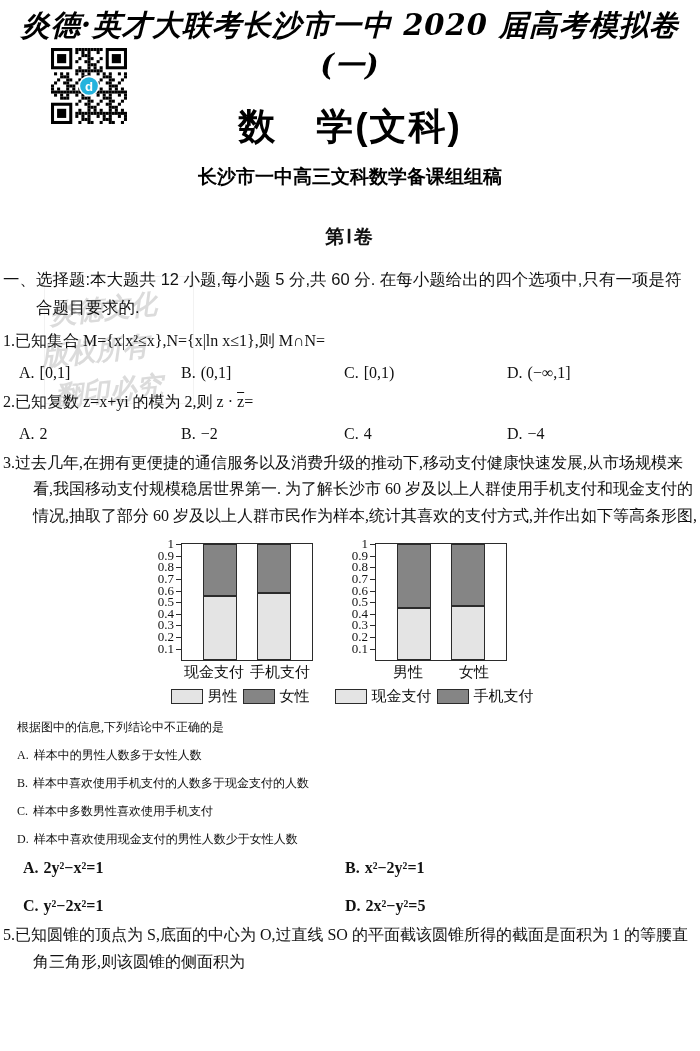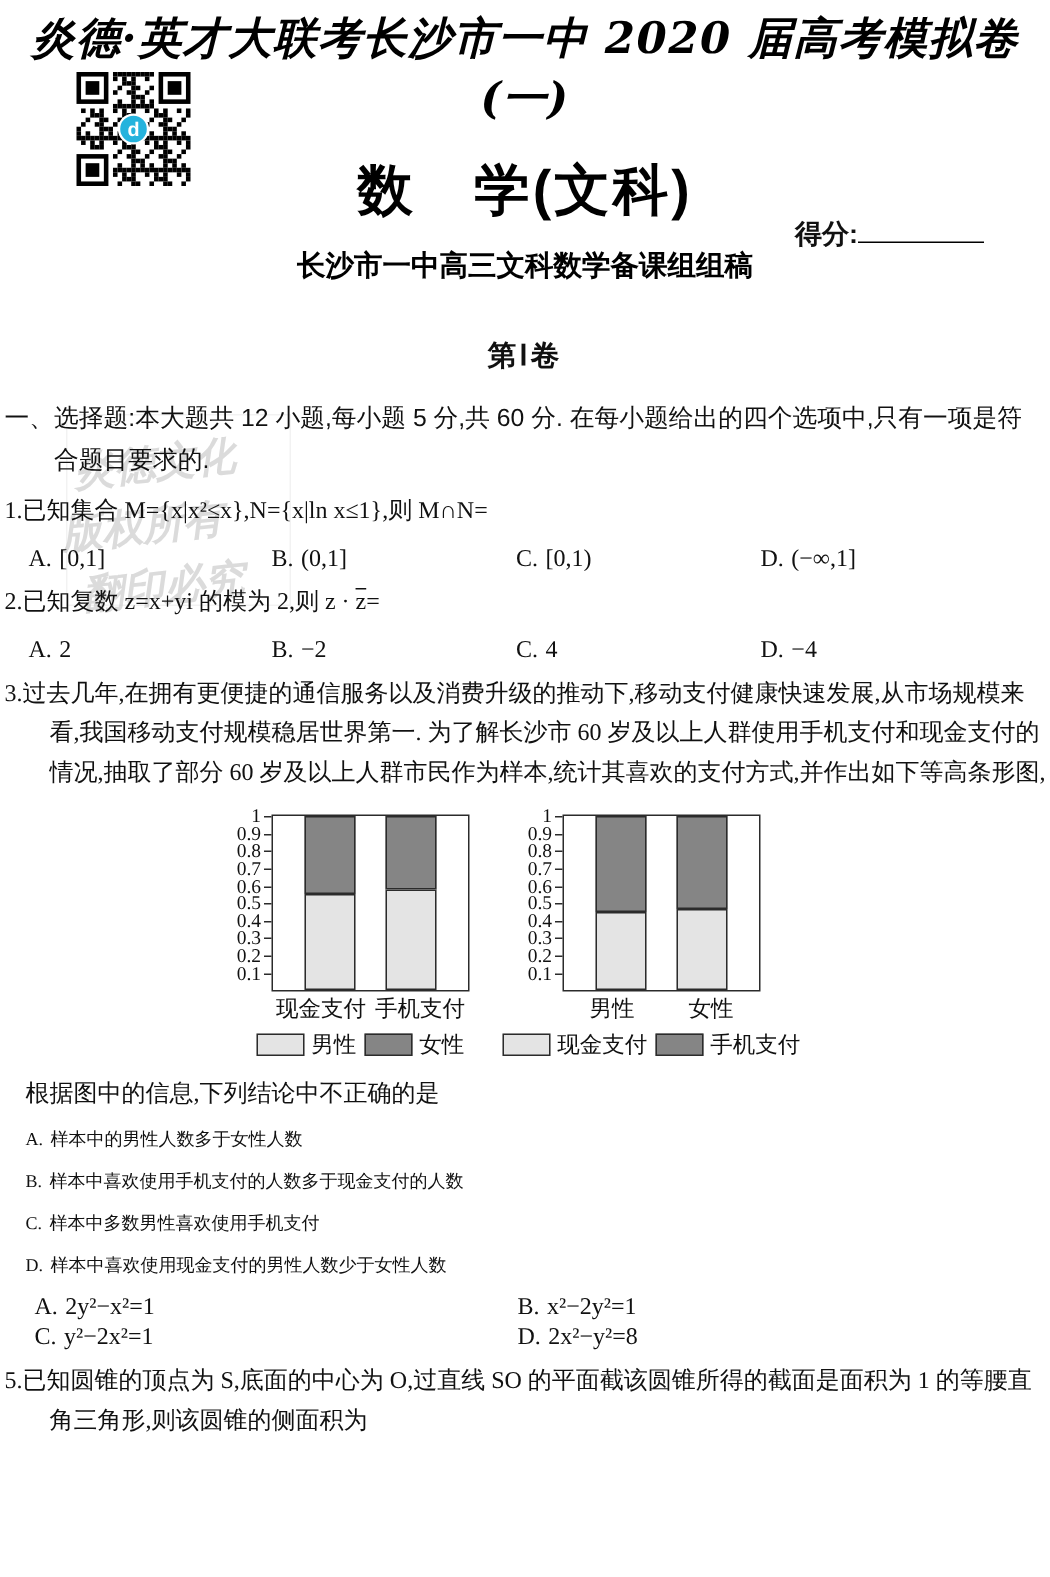--- a/index.html
+++ b/index.html
@@ -32,22 +32,22 @@
   .wm3{left:10px;top:96px;}
 
   .content{position:relative;z-index:1;padding:0 3px;}
 
   
   .sec-header{margin-top:16px;font-family:"Liberation Sans",sans-serif;font-weight:normal;
               font-size:16.5px;line-height:1.68;padding-left:33px;text-indent:-33px;}
   .q-text{font-size:16px;line-height:1.66;padding-left:30px;text-indent:-30px;margin-top:7px;}
   .opts4{display:grid;grid-template-columns:162px 163px 163px auto;
          padding-left:16px;margin:9px 0 4px;font-size:16px;}
-  .opts2{display:grid;grid-template-columns:322px auto;row-gap:2px;
-         padding-left:20px;margin:10px 0 4px;font-size:16px;}
+  .opts2{display:grid;grid-template-columns:322px auto;row-gap:20px;
+         padding-left:20px;margin:10px 0 4px;font-size:16px;font-weight:bold;}
   .opts-list{padding-left:14px;margin-top:10px;font-size:12px;}
   .opts-list .opt{margin:11px 0;}
   .opt .lbl{margin-right:5px;}
 
   .frac{display:inline-flex;flex-direction:column;align-items:center;
         vertical-align:-0.9em;font-size:0.82em;line-height:1.15;margin:0 2px;}
   .frac .num{border-bottom:1px solid #000;padding:0 3px;}
   .q4-line{font-size:16px;line-height:1.4;padding-left:30px;text-indent:-30px;
            margin-top:10px;}
 
@@ -62,21 +62,21 @@
         display:flex;justify-content:space-evenly;}
   .bar{width:34px;height:100%;display:flex;flex-direction:column-reverse;}
   .seg{box-sizing:border-box;border:1px solid #2b2b2b;}
   .xlabels{display:flex;justify-content:space-evenly;margin-left:32px;width:132px;}
   .xlabel{width:76px;text-align:center;font-size:15px;margin-top:2px;}
   .legend{display:flex;justify-content:center;align-items:center;gap:5px;
           margin-left:16px;width:150px;margin-top:5px;}
   .sw{display:inline-block;width:30px;height:13px;border:1px solid #2b2b2b;flex:none;}
   .legend-label{font-size:15px;white-space:nowrap;}
 
-  .prompt{font-size:16px;margin-top:13px;padding-left:14px;}
+  .prompt{font-size:12px;margin-top:13px;padding-left:14px;}
 </style>
 </head>
 <body>
 
 <div class="page">
 
   <div class="watermark">
     <div class="wm1">炎德文化</div>
     <div class="wm2">版权所有</div>
     <div class="wm3">翻印必究</div>
@@ -312,23 +312,20 @@
           <rect x="3" y="57" width="15" height="15" fill="#fff"></rect>
           <rect x="6" y="60" width="9" height="9" fill="#000"></rect>
           <circle cx="37.5" cy="37.5" r="9.5" fill="#25b3dd" stroke="#fff" stroke-width="1.5"></circle>
           <text x="37.5" y="42" text-anchor="middle" font-size="13" font-weight="bold" fill="#fff" font-family="Liberation Sans, sans-serif">d</text>
         </svg></div>
 
     <div class="subject-title">数　学(文科)</div>
 
     <div class="subtitle">长沙市一中高三文科数学备课组组稿</div>
 
-    <div class="score-line">
-      <span>得分:</span><span class="score-blank"></span>
-    </div>
 
     <div class="part-title">第Ⅰ卷</div>
 
     <div class="sec-header">一、选择题:本大题共 12 小题,每小题 5 分,共 60 分. 在每小题给出的四个选项中,只有一项是符合题目要求的.</div>
 
     <div class="q-text">1.已知集合 M={x|x²≤x},N={x|ln x≤1},则 M∩N=</div>
     <div class="opts4">
       <span class="opt"><span class="lbl">A.</span><span>[0,1]</span></span>
       <span class="opt"><span class="lbl">B.</span><span>(0,1]</span></span>
       <span class="opt"><span class="lbl">C.</span><span>[0,1)</span></span>
@@ -447,19 +444,19 @@
       <div class="opt"><span class="lbl">A.</span><span>样本中的男性人数多于女性人数</span></div>
       <div class="opt"><span class="lbl">B.</span><span>样本中喜欢使用手机支付的人数多于现金支付的人数</span></div>
       <div class="opt"><span class="lbl">C.</span><span>样本中多数男性喜欢使用手机支付</span></div>
       <div class="opt"><span class="lbl">D.</span><span>样本中喜欢使用现金支付的男性人数少于女性人数</span></div>
     </div>
 
     <div class="opts2">
       <span class="opt"><span class="lbl">A.</span><span>2y²−x²=1</span></span>
       <span class="opt"><span class="lbl">B.</span><span>x²−2y²=1</span></span>
       <span class="opt"><span class="lbl">C.</span><span>y²−2x²=1</span></span>
-      <span class="opt"><span class="lbl">D.</span><span>2x²−y²=8</span></span>
+      <span class="opt"><span class="lbl">D.</span><span>2x²−y²=5</span></span>
     </div>
 
     <div class="q-text">5.已知圆锥的顶点为 S,底面的中心为 O,过直线 SO 的平面截该圆锥所得的截面是面积为 1 的等腰直角三角形,则该圆锥的侧面积为</div>
 
   </div>
 </div>
 
 </body></html>

